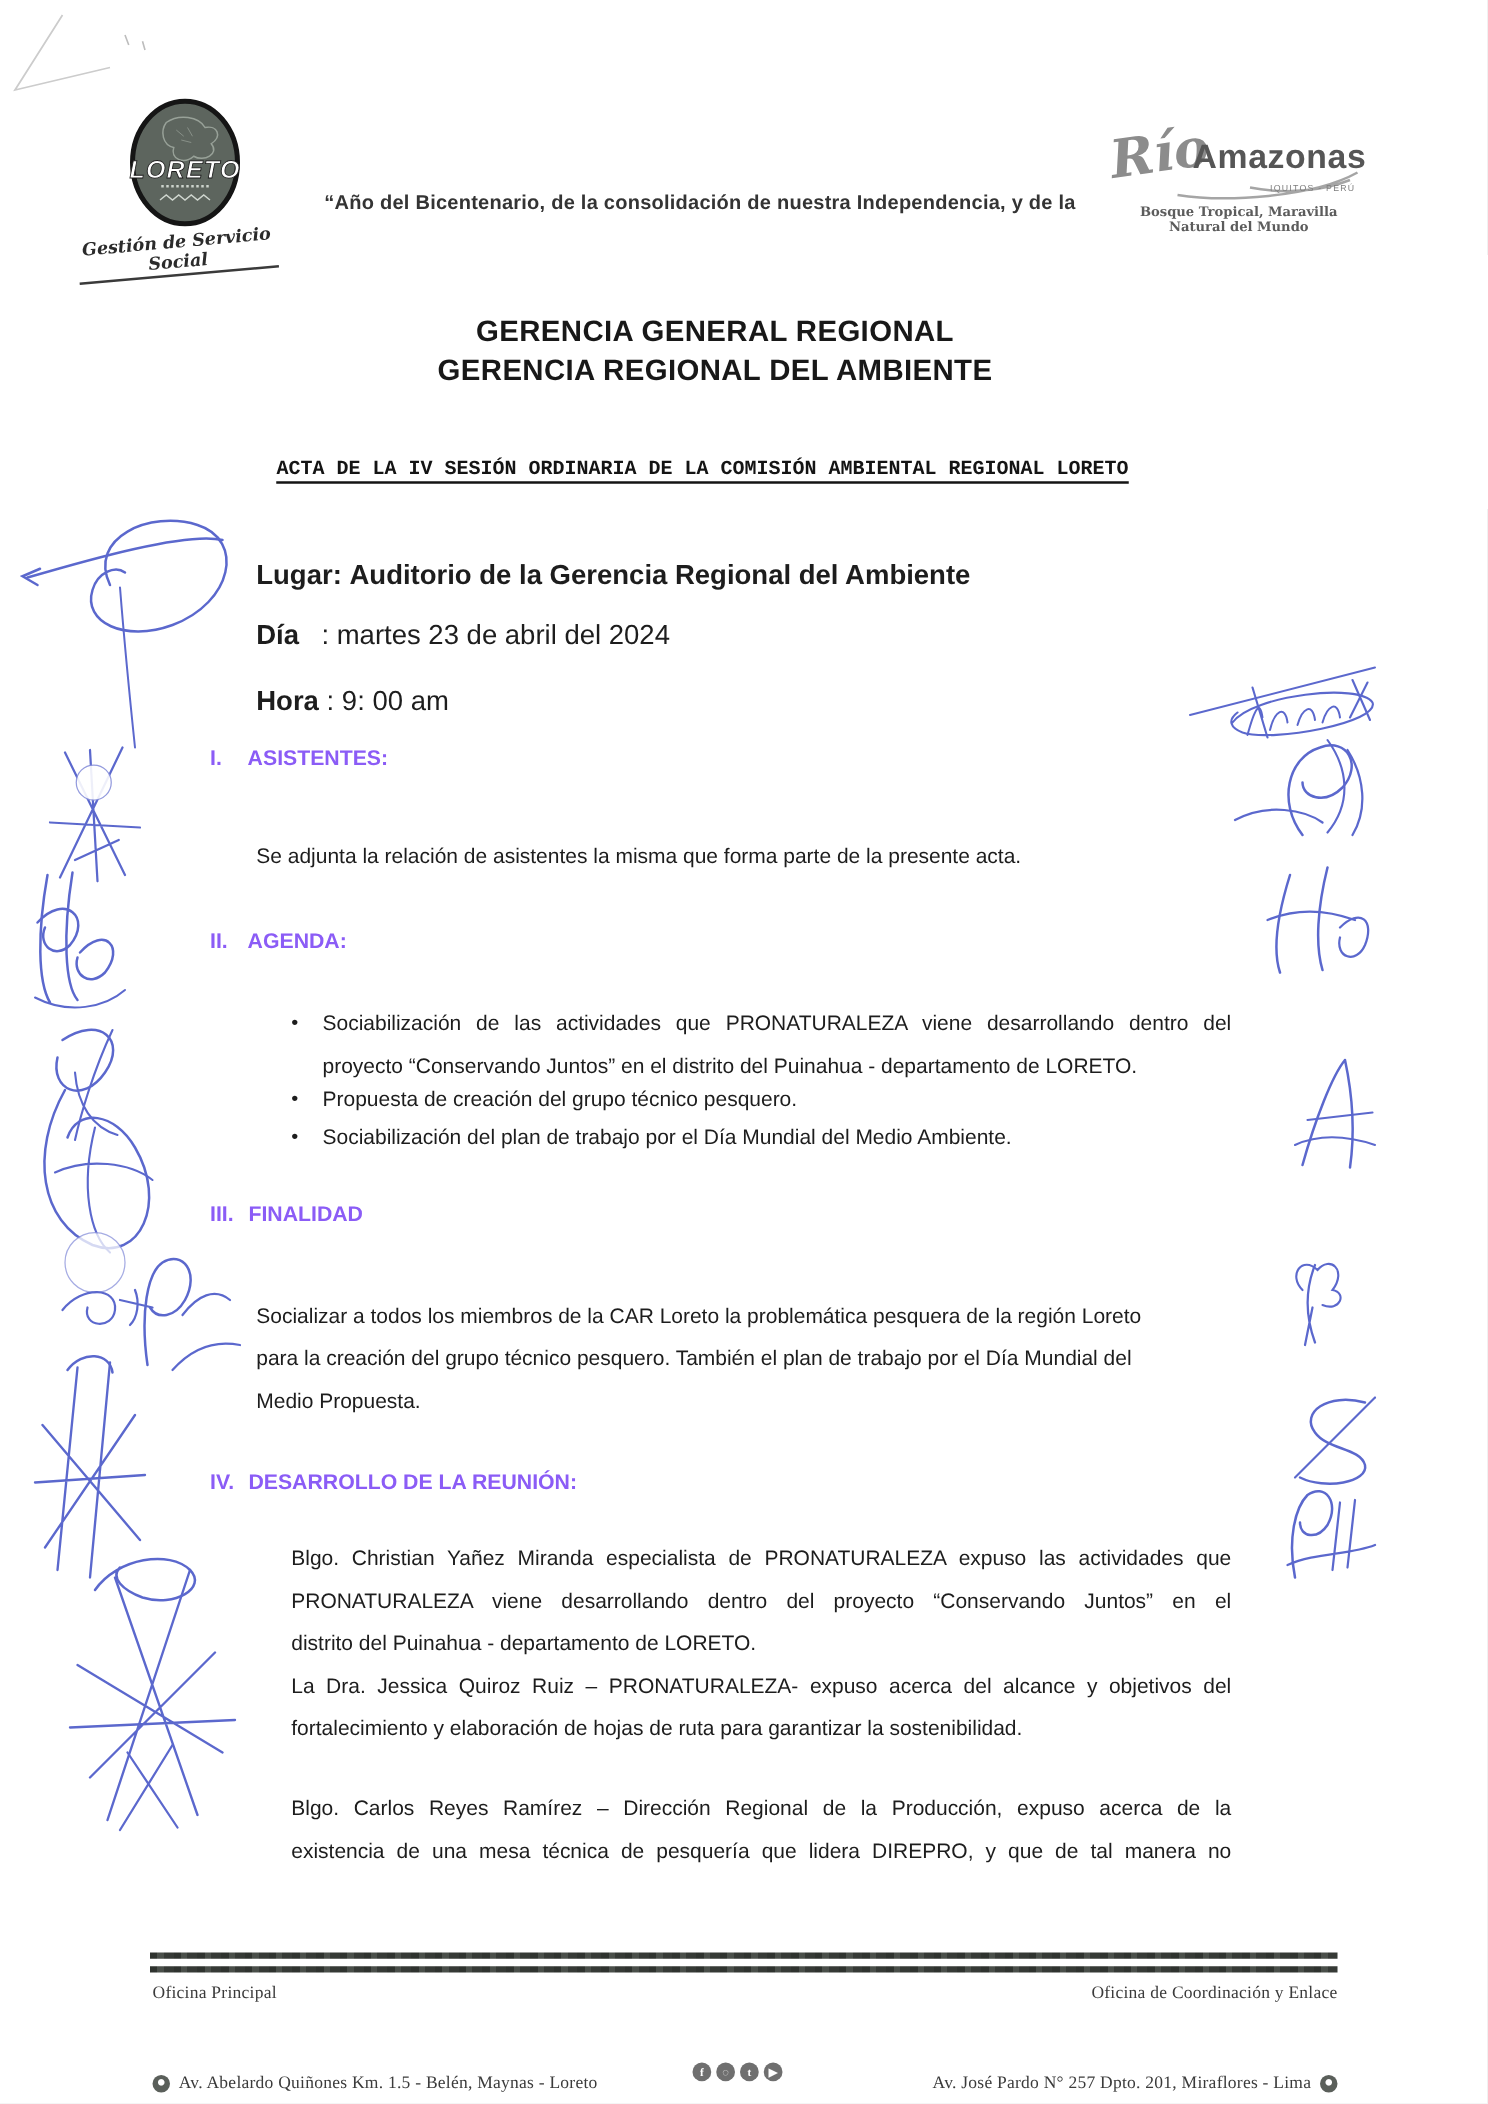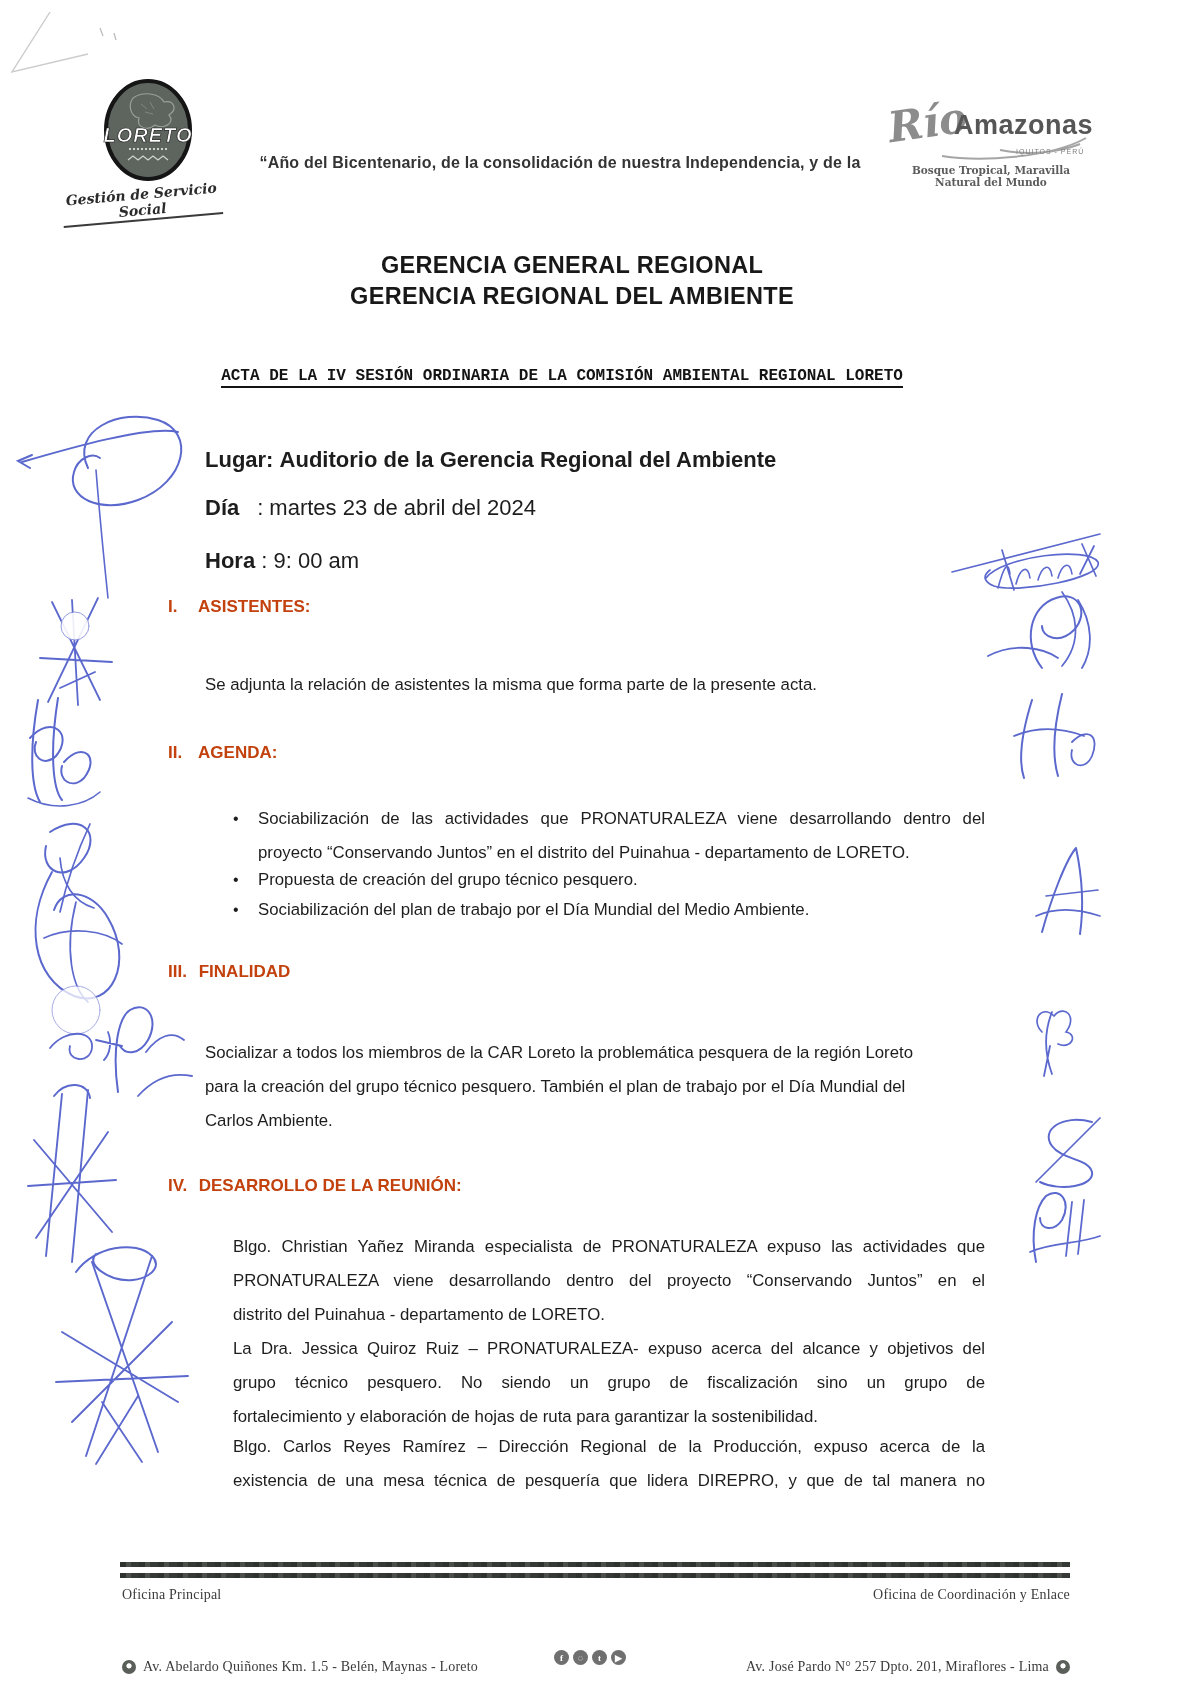--- a/index.html
+++ b/index.html
@@ -23,21 +23,21 @@
   .rio-tag{position:absolute;left:4px;top:68px;width:198px;text-align:center;
     font-family:"DejaVu Serif",serif;font-weight:700;font-size:10.5px;color:#5c5c5c;}
   
   .title{left:12px;top:250px;width:1120px;text-align:center;font-size:23.5px;
     font-weight:700;line-height:31px;color:#181818;letter-spacing:.3px;}
   .subtitle{left:0;top:366px;width:1124px;text-align:center;font-size:16px;font-weight:700;color:#141414;}
   .subtitle span{border-bottom:2.5px solid #141414;padding-bottom:1px;font-family:Liberation Mono, monospace;}
   
   .meta{font-size:22px;}
   .lbl{font-weight:700;}
-  .h{left:168px;font-size:17px;font-weight:700;color:#c2410c;}
+  .h{left:168px;font-size:17px;font-weight:700;color:#8b5cf6;}
   .h .num{display:inline-block;min-width:26px;}
   .body-text{font-size:16.8px;color:#1d1d1d;}
   .jline{text-align:justify;text-align-last:justify;height:34px;line-height:34px;}
   .nline{height:34px;line-height:34px;white-space:nowrap;}
   .bullet-row{display:flex;}
   .bullet-dot{width:25px;font-size:16px;line-height:33px;}
   
   .rule{left:120px;width:950px;height:4.5px;
     background:repeating-linear-gradient(90deg,#2f332f 0 6px,#4a4f4a 6px 11px,#363a36 11px 19px);}
   .foot{font-family:"Liberation Serif",serif;font-size:14px;color:#3b3b3b;line-height:24px;letter-spacing:.2px;}
@@ -134,35 +134,34 @@
     <div class="nline">Sociabilización del plan de trabajo por el Día Mundial del Medio Ambiente.</div>
   </div>
 
   <div class="abs h" style="top:962px">
     <span class="num">III.</span>
     <span>FINALIDAD</span>
   </div>
   <div class="abs body-text" style="left:205px;top:1036px;width:785px">
     <div class="nline">Socializar a todos los miembros de la CAR Loreto la problemática pesquera de la región Loreto</div>
     <div class="nline">para la creación del grupo técnico pesquero. También el plan de trabajo por el Día Mundial del</div>
-    <div class="nline">Carlos Ambiente.</div>
+    <div class="nline">Medio Propuesta.</div>
   </div>
 
   <div class="abs h" style="top:1176px">
     <span class="num">IV.</span>
     <span>DESARROLLO DE LA REUNIÓN:</span>
   </div>
   <div class="abs body-text" style="left:233px;top:1230px;width:752px">
     <div class="jline">Blgo. Christian Yañez Miranda especialista de PRONATURALEZA expuso las actividades que</div>
     <div class="jline">PRONATURALEZA viene desarrollando dentro del proyecto “Conservando Juntos” en el</div>
     <div class="nline">distrito del Puinahua - departamento de LORETO.</div>
   </div>
   <div class="abs body-text" style="left:233px;top:1332px;width:752px">
     <div class="jline">La Dra. Jessica Quiroz Ruiz – PRONATURALEZA- expuso acerca del alcance y objetivos del</div>
-    <div class="jline">grupo técnico pesquero. No siendo un grupo de fiscalización sino un grupo de</div>
     <div class="nline">fortalecimiento y elaboración de hojas de ruta para garantizar la sostenibilidad.</div>
   </div>
   <div class="abs body-text" style="left:233px;top:1430px;width:752px">
     <div class="jline">Blgo. Carlos Reyes Ramírez – Dirección Regional de la Producción, expuso acerca de la</div>
     <div class="jline">existencia de una mesa técnica de pesquería que lidera DIREPRO, y que de tal manera no</div>
   </div>
 
   <div class="abs rule" style="top:1562px"></div>
   <div class="abs rule" style="top:1573px"></div>
 

